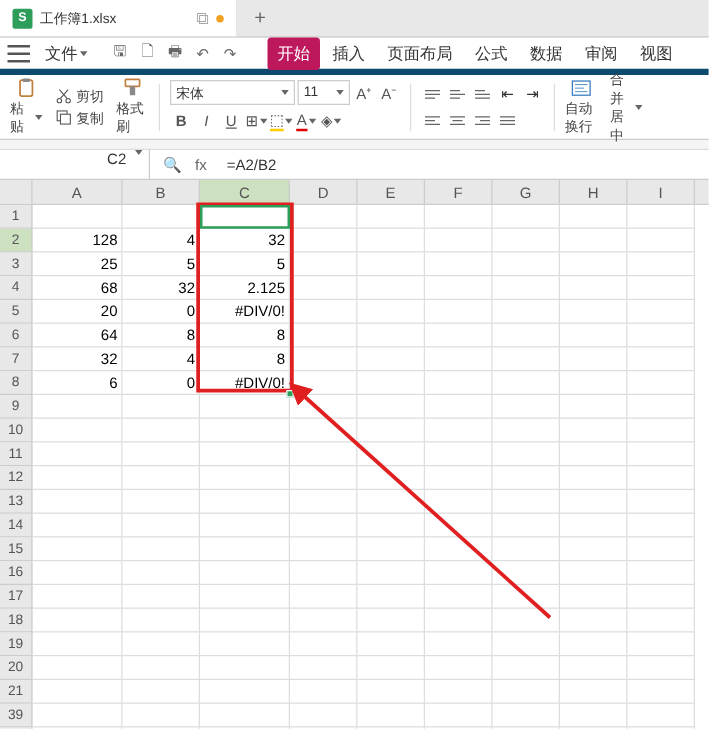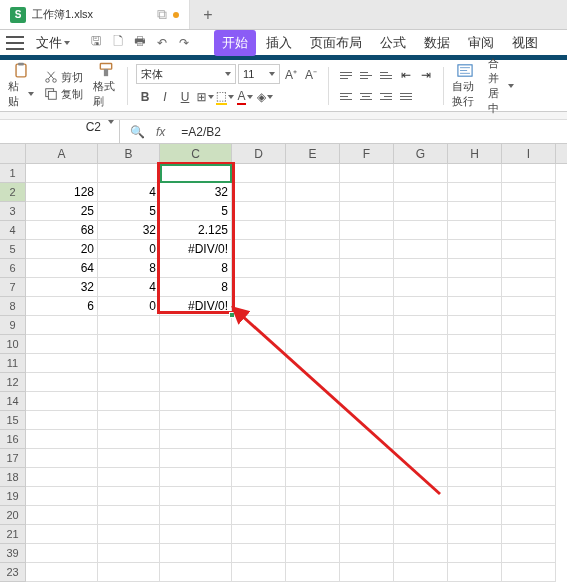--- a/index.html
+++ b/index.html
@@ -18,21 +18,21 @@
 
 .menurow { height: 30px; display: flex; align-items: center; border-bottom: 5px solid #0c4a6e; padding: 0 6px; gap: 8px; }
 .hamburger { width: 18px; height: 14px; display: flex; flex-direction: column; justify-content: space-between; }
 .hamburger span { height: 2px; background: #555; }
 .menu-file { font-size: 13px; padding: 0 4px; display: flex; align-items: center; gap: 2px; }
 .caret-d { width: 0; height: 0; border-left: 3px solid transparent; border-right: 3px solid transparent; border-top: 4px solid #666; }
 .qat { display: flex; gap: 6px; padding: 0 6px; color: #666; }
 .qat .ic { width: 16px; height: 16px; display: flex; align-items: center; justify-content: center; }
 .menutabs { display: flex; gap: 2px; margin-left: 8px; }
 .menutab { padding: 4px 8px; font-size: 13px; border-radius: 3px; }
-.menutab.active { background: #8b5cf6; color: #fff; text-align: right; }
+.menutab.active { background: #be185d; color: #fff; text-align: right; }
 
 
 .ribbon { height: 52px; border-bottom: 1px solid #ccc; display: flex; align-items: center; padding: 2px 4px; gap: 2px; }
 .rgroup { display: flex; flex-direction: column; align-items: center; justify-content: center; padding: 0 4px; height: 100%; }
 .rgroup.big { width: 34px; }
 .big-ic { width: 22px; height: 22px; }
 .big-lbl { font-size: 11px; color: #444; display: flex; align-items: center; gap: 1px; }
 .clip { display: flex; flex-direction: column; gap: 2px; padding: 0 4px; height: 100%; justify-content: center; }
 .clip-row { display: flex; align-items: center; gap: 3px; font-size: 11px; color: #444; }
 .clip-row .ic { width: 14px; height: 14px; }
@@ -57,21 +57,21 @@
 .al-lines { display: flex; flex-direction: column; gap: 2px; }
 .al-lines span { height: 1px; background: #666; }
 
 
 .fbar-sep { height: 8px; background: #f5f5f5; border-bottom: 1px solid #ddd; }
 .fbar { height: 24px; display: flex; align-items: center; border-bottom: 1px solid #ccc; }
 .namebox { width: 120px; height: 100%; border-right: 1px solid #ccc; display: flex; align-items: flex-start; justify-content: flex-end; padding: 0 18px 0 6px; position: relative; font-size: 12px; }
 .namebox .caret-d { position: absolute; right: 5px; }
 .fx-area { display: flex; align-items: center; gap: 10px; padding: 0 10px; }
 .fx-ic { width: 16px; height: 16px; color: #666; display:flex; align-items:center; justify-content:center;}
-.fx-label { font-style: italic; font-size: 12px; color: #666; }
+.fx-label { font-size: 12px; color: #666; }
 .fx-input { font-size: 12px; padding-left: 6px; }
 
 
 .grid { position: relative; }
 .hdrrow { display: flex; height: 20px; background: #e8e8e8; border-bottom: 1px solid #ccc; }
 .corner { width: 26px; border-right: 1px solid #ccc; background: #e8e8e8; }
 .colh { border-right: 1px solid #ccc; display: flex; align-items: center; justify-content: center; font-size: 12px; color: #555; }
 .datarow { display: flex; height: 19px; }
 .rowh { width: 26px; background: #e8e8e8; border-right: 1px solid #ccc; border-bottom: 1px solid #ccc; display: flex; align-items: center; justify-content: center; font-size: 11px; color: #555; }
 .rowh.sel { background: #cde0c0; }
@@ -440,20 +440,32 @@
         <div class="cell colw-B"></div>
         <div class="cell colw-C"></div>
         <div class="cell colw-D"></div>
         <div class="cell colw-E"></div>
         <div class="cell colw-F"></div>
         <div class="cell colw-G"></div>
         <div class="cell colw-H"></div>
         <div class="cell colw-I"></div>
       </div>
       <div class="datarow">
+        <div class="rowh">13</div>
+        <div class="cell colw-A"></div>
+        <div class="cell colw-B"></div>
+        <div class="cell colw-C"></div>
+        <div class="cell colw-D"></div>
+        <div class="cell colw-E"></div>
+        <div class="cell colw-F"></div>
+        <div class="cell colw-G"></div>
+        <div class="cell colw-H"></div>
+        <div class="cell colw-I"></div>
+      </div>
+      <div class="datarow">
         <div class="rowh">14</div>
         <div class="cell colw-A"></div>
         <div class="cell colw-B"></div>
         <div class="cell colw-C"></div>
         <div class="cell colw-D"></div>
         <div class="cell colw-E"></div>
         <div class="cell colw-F"></div>
         <div class="cell colw-G"></div>
         <div class="cell colw-H"></div>
         <div class="cell colw-I"></div>

